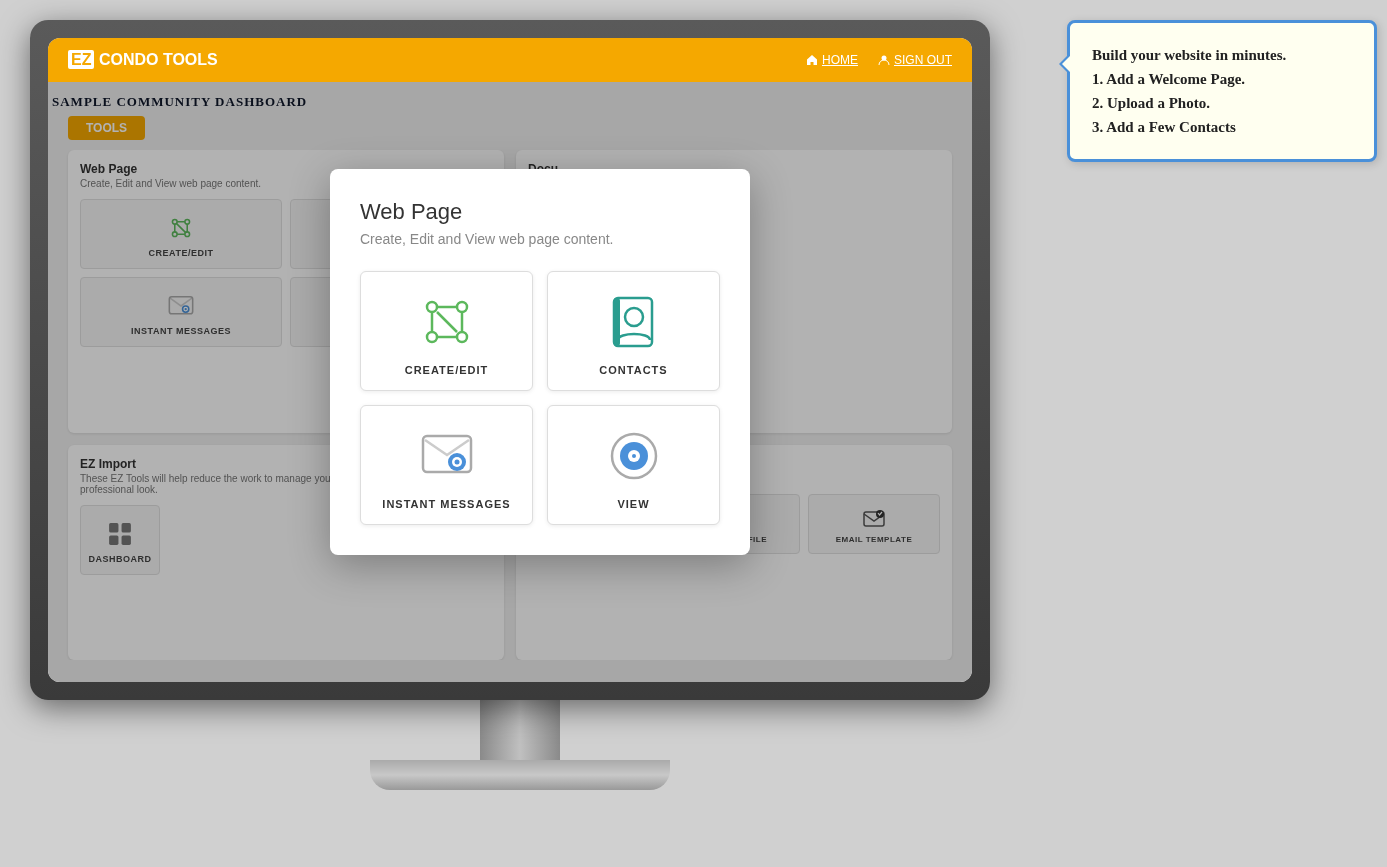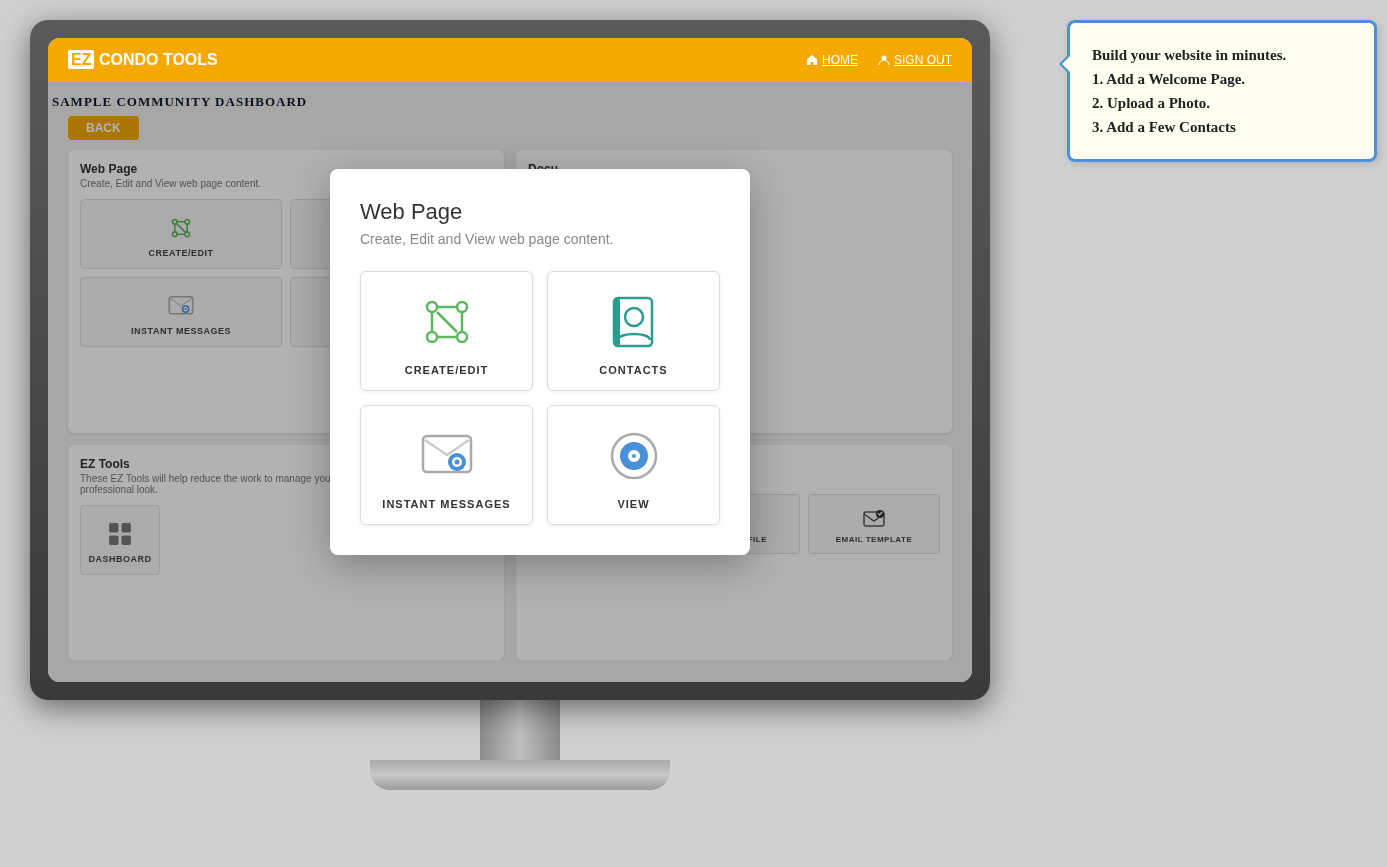--- a/index.html
+++ b/index.html
@@ -338,21 +338,21 @@
               <circle cx="6" cy="4" r="2.5" fill="white"></circle>
               <path d="M1 11c0-2.8 2.2-5 5-5s5 2.2 5 5" stroke="white" fill="none" stroke-width="1"></path>
             </svg>
             <span>SIGN OUT</span>
           </div>
         </div>
       </div>
 
       <div class="app-body">
         <div class="dashboard-title">SAMPLE COMMUNITY DASHBOARD</div>
-        <button class="back-btn">BACK</button>
+        <button class="back-btn">TOOLS</button>
 
         <div class="dashboard-grid">
 
           <div class="card">
             <div class="card-title">Web Page</div>
             <div class="card-desc">Create, Edit and View web page content.</div>
             <div class="card-icons">
 
               <div class="icon-box">
                 <svg class="svg-icon-sm" viewBox="0 0 36 36">
@@ -400,21 +400,21 @@
               </div>
             </div>
           </div>
 
           <div class="card">
             <div class="card-title">Docu</div>
             <div class="card-desc">Import a</div>
           </div>
 
           <div class="card">
-            <div class="card-title">EZ Tools</div>
+            <div class="card-title">EZ Import</div>
             <div class="card-desc">These EZ Tools will help reduce the work to manage your community and give you a professional look.</div>
             <div class="icon-box" style="max-width:80px;">
               <svg class="svg-icon-sm" viewBox="0 0 36 36">
                 <rect x="4" y="4" width="12" height="12" rx="2" fill="#777"></rect>
                 <rect x="20" y="4" width="12" height="12" rx="2" fill="#777"></rect>
                 <rect x="4" y="20" width="12" height="12" rx="2" fill="#777"></rect>
                 <rect x="20" y="20" width="12" height="12" rx="2" fill="#777"></rect>
               </svg>
               <div class="icon-label">DASHBOARD</div>
             </div>

